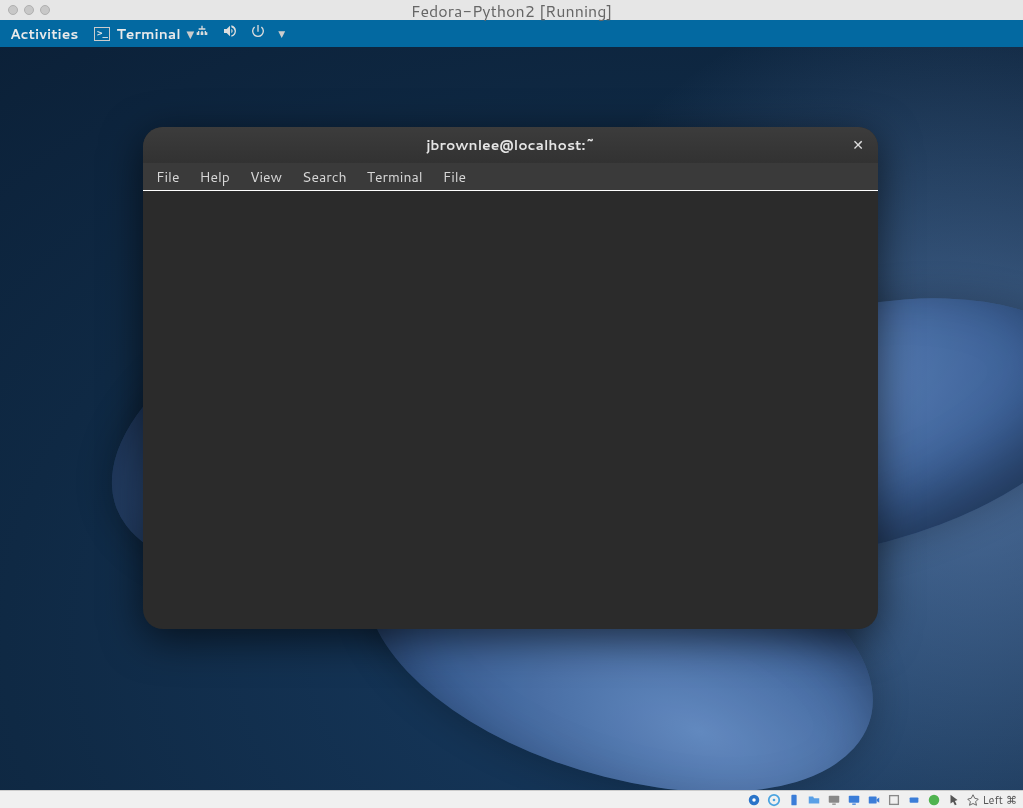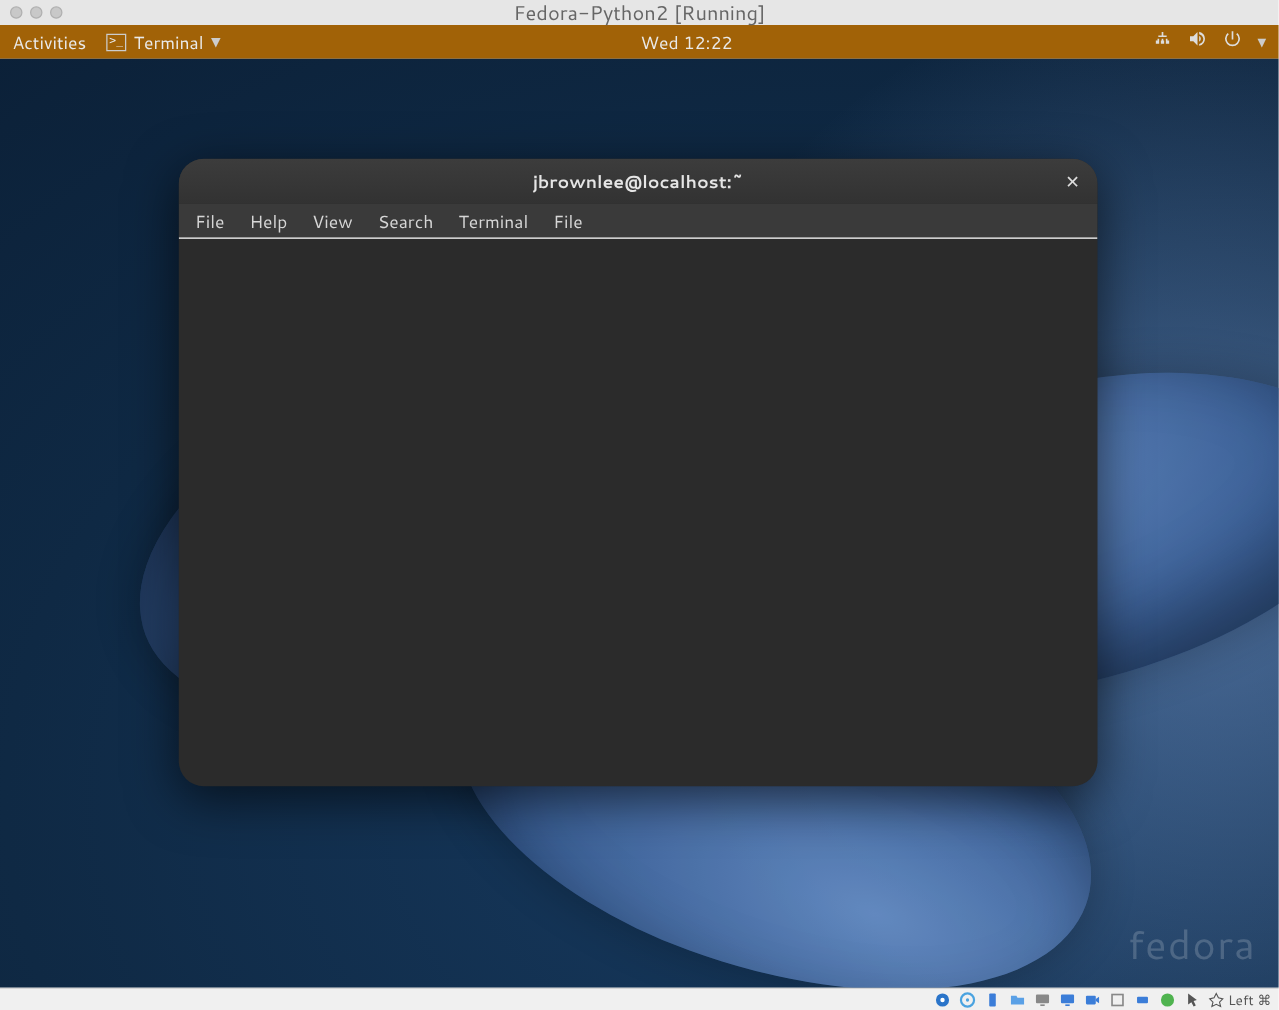--- a/index.html
+++ b/index.html
@@ -17,27 +17,27 @@
     color: #666;
     position: relative;
   }
   .host-dots { display: flex; gap: 6px; }
   .host-dot { width: 10px; height: 10px; border-radius: 50%; background: #c8c8c8; border: 1px solid #b0b0b0; }
   .host-title { position: absolute; left: 0; right: 0; text-align: center; pointer-events: none; }
 
   
   .topbar {
     height: 27px;
-    background: #a16207;
+    background: #0369a1;
     color: #eaeaea;
     display: flex;
     align-items: center;
     padding: 0 10px;
     font-size: 14px;
-    font-weight: normal;
+    font-weight: bold;
   }
   .topbar .left { display: flex; align-items: center; gap: 16px; }
   .topbar .center { flex: 1; text-align: center; }
   .topbar .right { display: flex; align-items: center; gap: 12px; }
   .topbar .app-ind { display: flex; align-items: center; gap: 6px; }
   .topbar .term-icon {
     width: 16px; height: 14px; border: 1px solid #ccc; display: inline-flex;
     align-items: center; justify-content: center; font-size: 9px; font-family: monospace; line-height: 1;
   }
   .topbar .chev-down { font-size: 10px; color: #ccc; }
@@ -152,23 +152,20 @@
 </div>
 
 <div class="topbar">
   <div class="left">
     <span>Activities</span>
     <span class="app-ind">
       <span class="term-icon">&gt;_</span>
       <span>Terminal</span>
       <span class="chev-down">▼</span>
     </span>
-  </div>
-  <div class="center">
-    <span>Wed 12:22</span>
   </div>
   <div class="right">
     <span>
       <svg viewBox="0 0 24 24">
           <path d="M4 18h4v-4H4v4zm6 0h4v-4h-4v4zm6 0h4v-4h-4v4zM7 8h10v2H7V8zm4-4h2v4h-2V4zM6 12h2v2H6v-2zm10 0h2v2h-2v-2zm-5 0h2v2h-2v-2z"></path>
         </svg>
     </span>
     <span>
       <svg viewBox="0 0 24 24">
           <path d="M3 9v6h4l5 5V4L7 9H3zm13 3a4 4 0 0 0-2-3.46v6.92A4 4 0 0 0 16 12zm-2-7.5v2.06A7 7 0 0 1 19 12a7 7 0 0 1-5 6.44v2.06A9 9 0 0 0 21 12a9 9 0 0 0-7-8.5z"></path>
@@ -198,23 +195,20 @@
     <div class="term-menubar">
       <span class="menu-item">File</span>
       <span class="menu-item">Help</span>
       <span class="menu-item">View</span>
       <span class="menu-item">Search</span>
       <span class="menu-item">Terminal</span>
       <span class="menu-item">File</span>
     </div>
   </div>
 
-  <div class="fedora-logo">
-    <span>fedora</span>
-  </div>
 </div>
 
 <div class="vb-statusbar">
   <span class="vb-icon">
       <svg viewBox="0 0 16 16">
         <circle cx="8" cy="8" r="6" fill="#2a74c9"></circle>
         <circle cx="8" cy="8" r="2" fill="#fff"></circle>
       </svg>
     </span>
   <span class="vb-icon">

